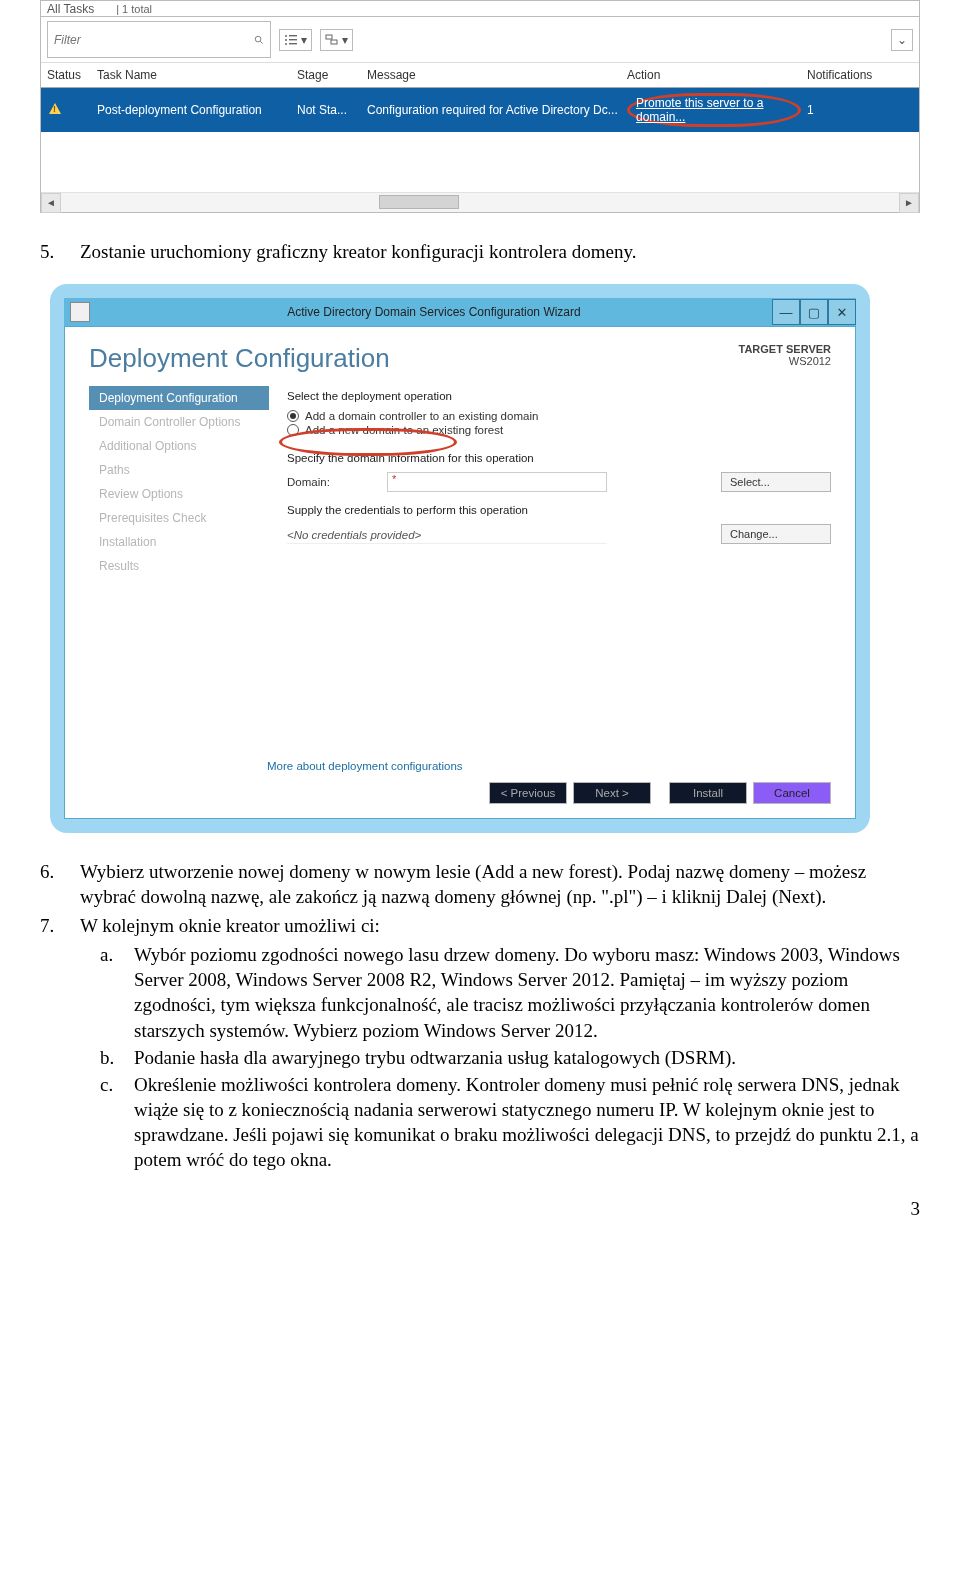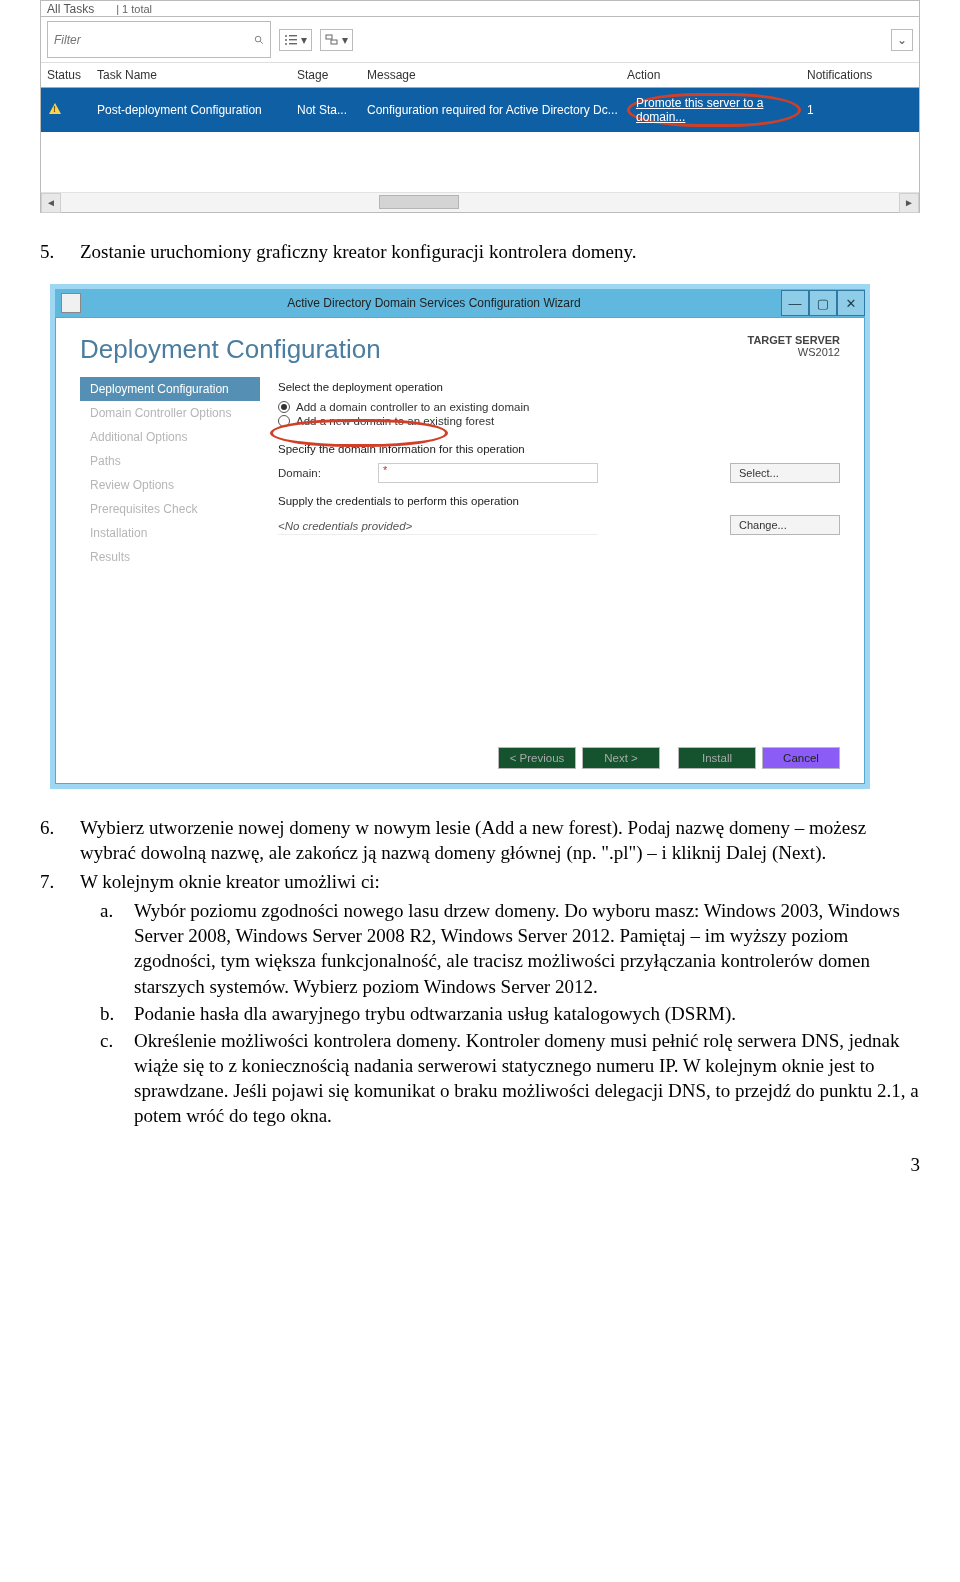--- a/index.html
+++ b/index.html
@@ -155,25 +155,26 @@
   
   .doc-list {
     font-size: 19px;
     line-height: 1.32;
   }
   .doc-li5 { display: flex; margin-bottom: 20px; }
   .doc-num { width: 40px; flex: 0 0 40px; }
   
   .wizard-wrap {
     background: #9fd6f2;
-    padding: 5px;
+    padding: 14px;
     width: 820px;
     margin-left: 10px;
     margin-bottom: 26px;
     font-family: "Segoe UI", Arial, sans-serif;
+    border-radius: 17px;
   }
   .wizard-titlebar {
     display: flex;
     align-items: center;
     height: 28px;
     background: #60b8de;
   }
   .wizard-titlebar .ticon {
     width: 20px; height: 20px; margin: 0 6px;
     background: #f0f0f0;
@@ -267,21 +268,21 @@
   .wiz-more {
     color: #1d6fa5; font-size: 11.5px;
     padding: 14px 0 0 202px;
   }
   .wiz-footer {
     display: flex; justify-content: flex-end;
     gap: 6px; padding: 10px 24px 14px 24px;
   }
   .wiz-btn {
     min-width: 78px; height: 22px;
-    border: 1px solid #b8b8b8; background: #14532d;
+    border: 1px solid #b8b8b8; background: #0f172a;
     font-size: 11.5px; color: #555;
     display: flex; align-items: center; justify-content: center;
   }
   .wiz-btn.disabled { color: #aaa; }
   .wiz-btn.cancel { color: #222; background: #8b5cf6; }
   
   .para-li { display: flex; margin-bottom: 4px; }
   .para-li .n { width: 40px; flex: 0 0 40px; }
   .sub-li { display: flex; margin-bottom: 2px; margin-left: 60px; }
   .sub-li .n { width: 34px; flex: 0 0 34px; }
@@ -415,20 +416,21 @@
           <span class="wiz-field">*</span>
           <span class="wiz-smallbtn">Select...</span>
         </div>
         <div class="label" style="margin-top:12px">Supply the credentials to perform this operation</div>
         <div class="wiz-row">
           <span class="wiz-cred">&lt;No credentials provided&gt;</span>
           <span class="wiz-smallbtn">Change...</span>
         </div>
       </div>
     </div>
+    <div class="wiz-more">More about deployment configurations</div>
     <div class="wiz-footer">
       <div class="wiz-btn disabled">&lt; Previous</div>
       <div class="wiz-btn disabled">Next &gt;</div>
       <div class="wiz-btn disabled" style="margin-left:12px">Install</div>
       <div class="wiz-btn cancel">Cancel</div>
     </div>
   </div>
 </div>
 
 <div class="doc-list">

